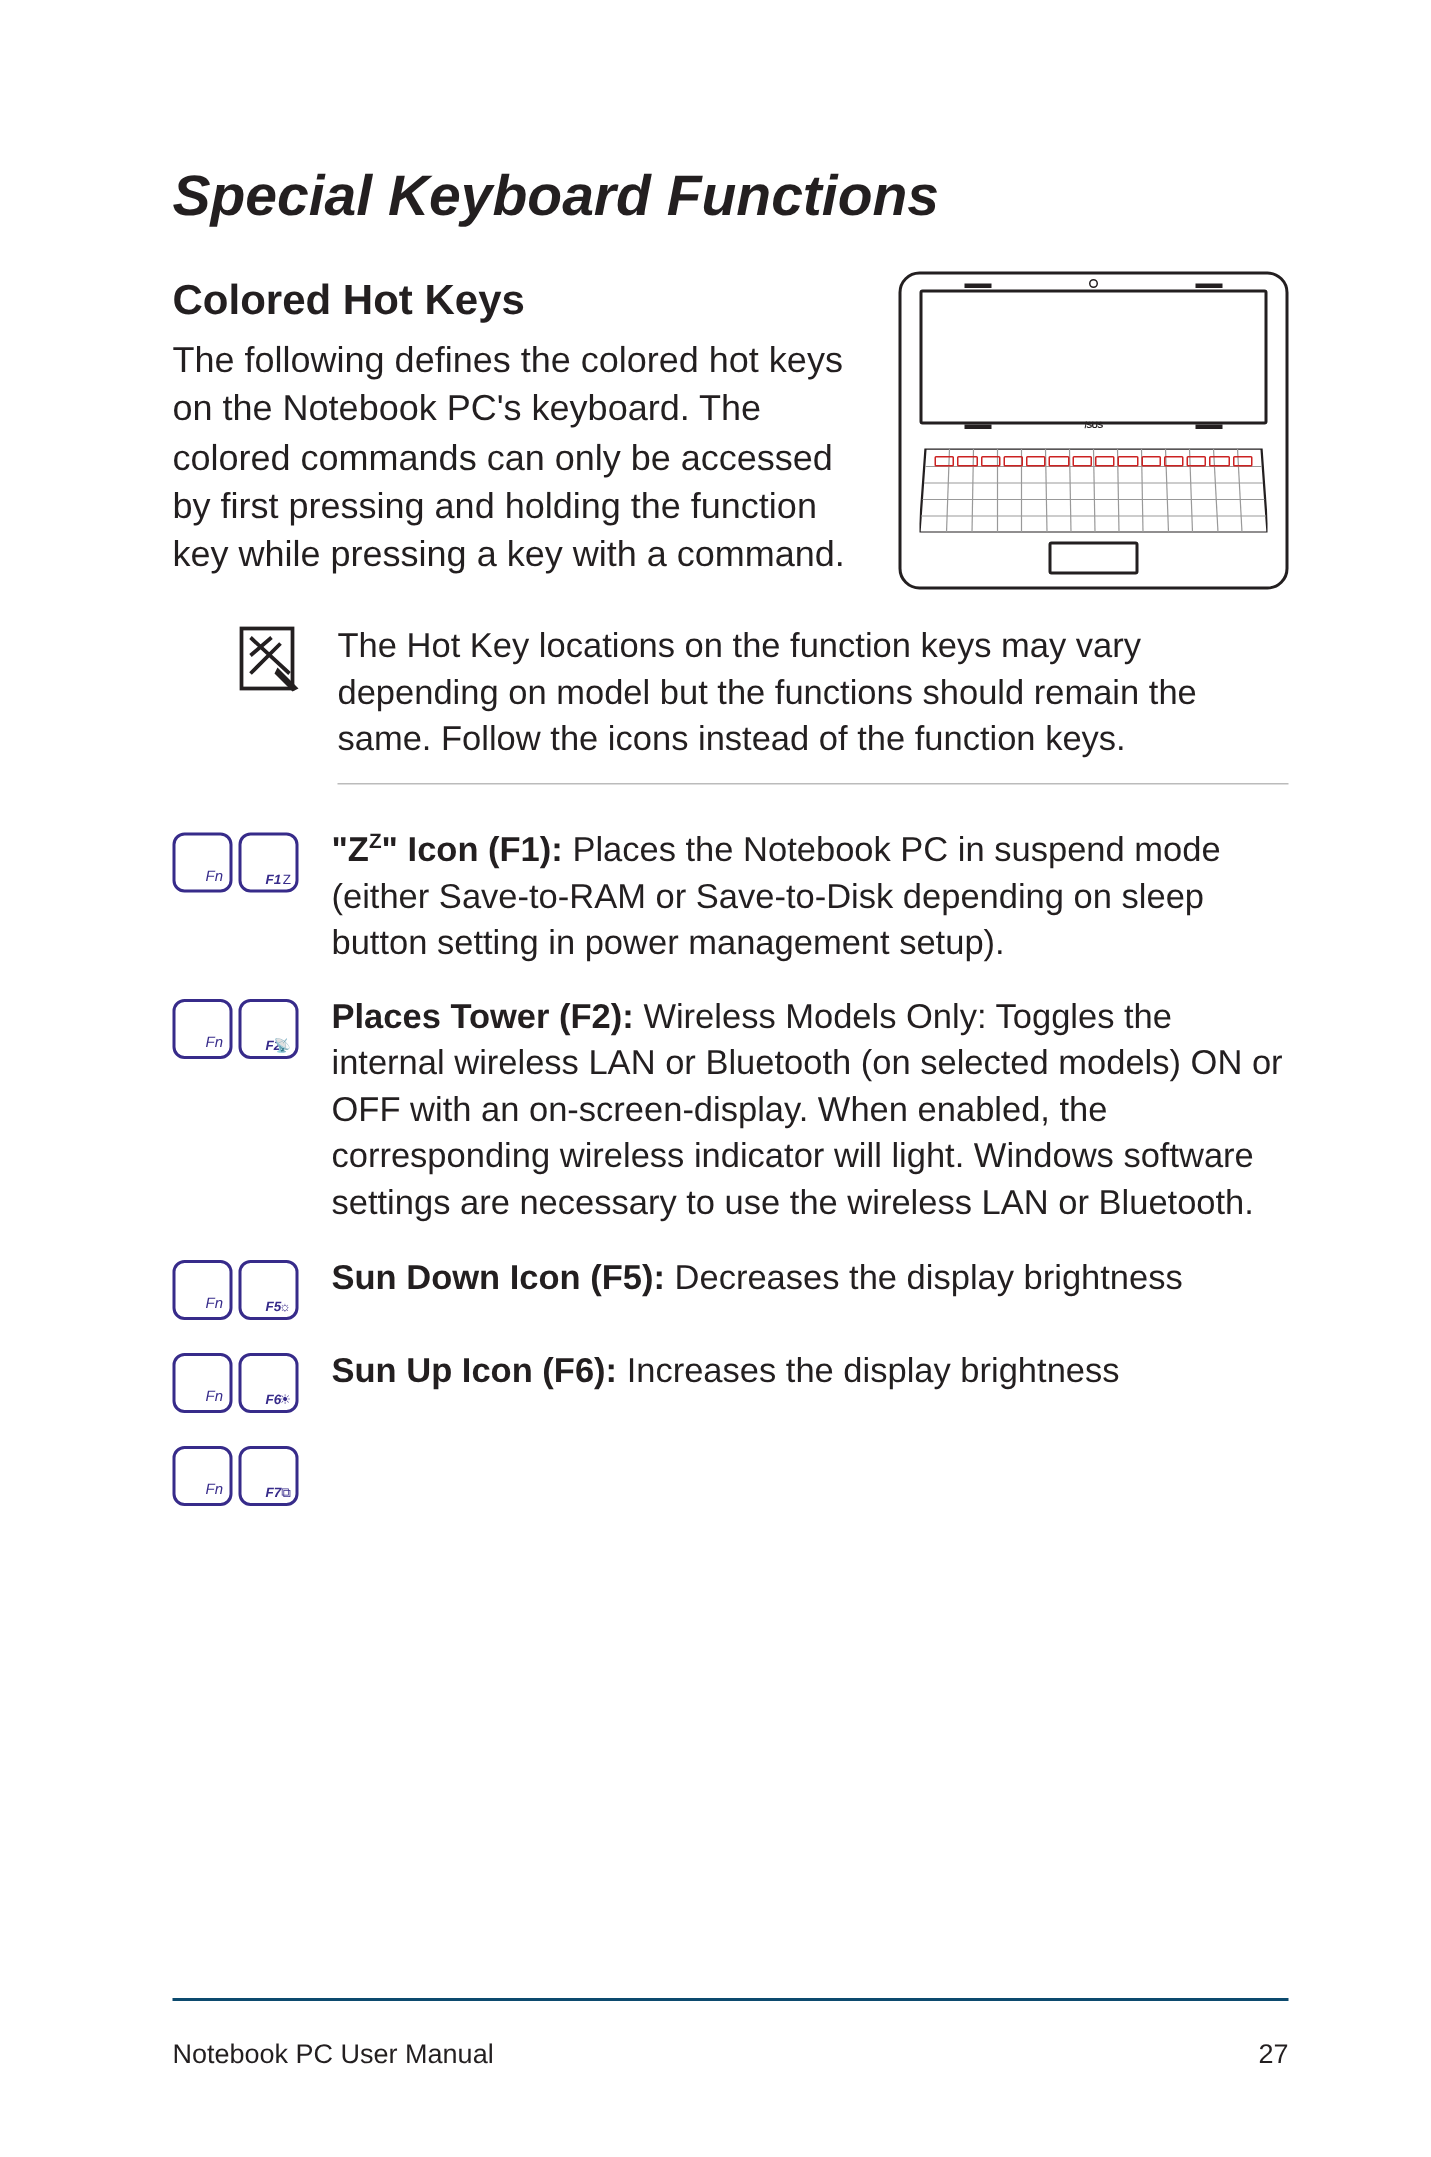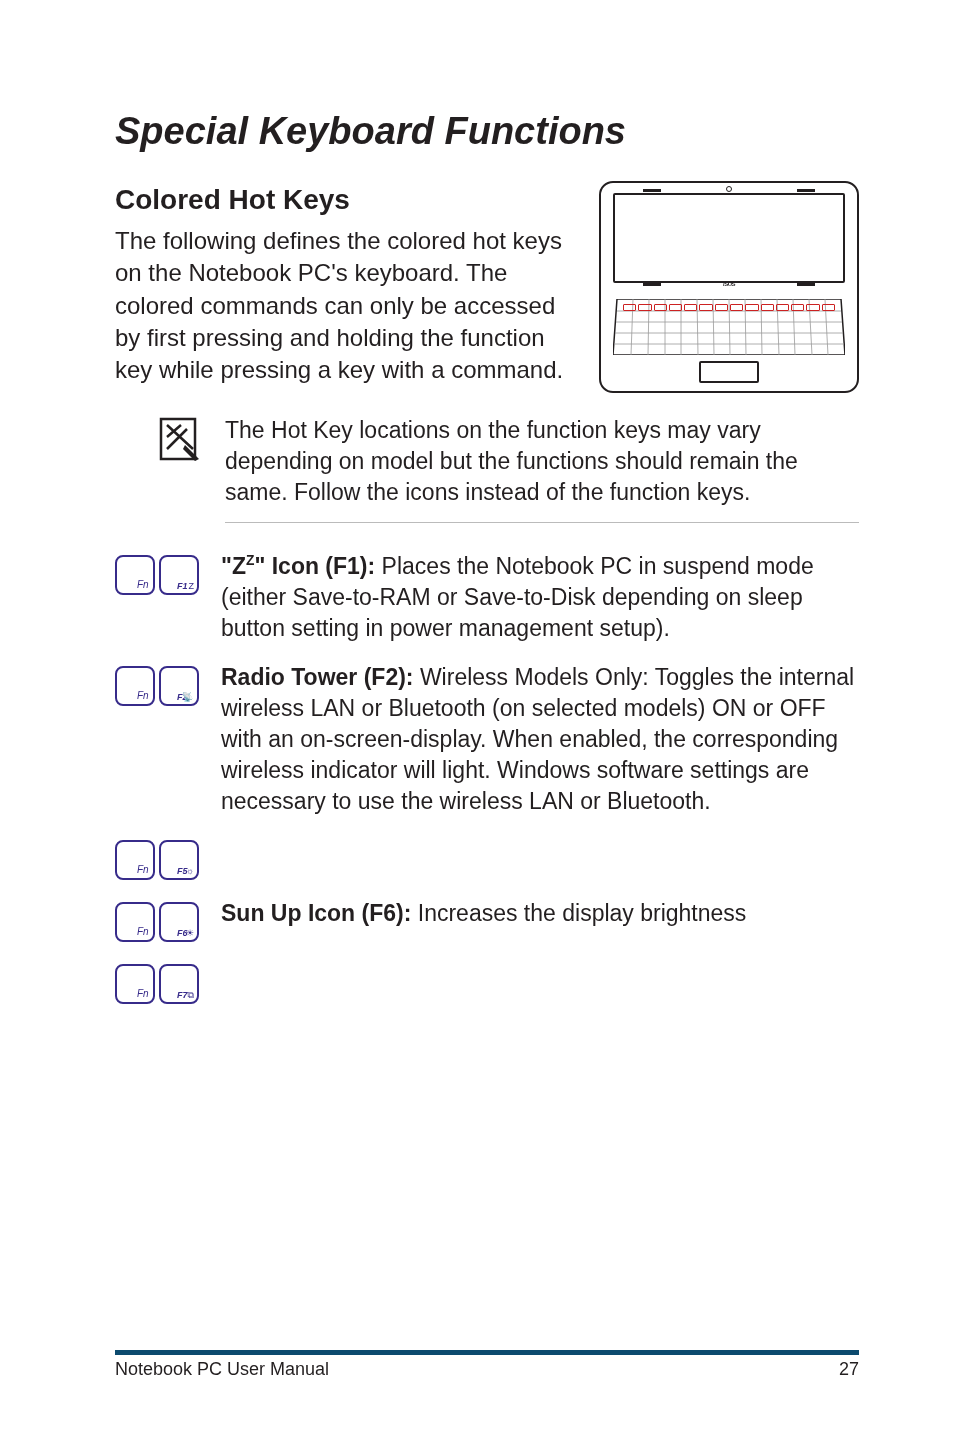--- a/index.html
+++ b/index.html
@@ -45,21 +45,21 @@
   .item { display:flex; gap:8px; margin-bottom:18px; align-items:flex-start; }
   .keypair { display:flex; gap:4px; flex-shrink:0; width:98px; padding-top:4px;}
   .key { width:40px; height:40px; border:2px solid #372b8a; border-radius:8px; display:flex; flex-direction:column; justify-content:flex-end; padding:2px 16px; position:relative;}
   .key .top { font-size:9px; font-style:italic; color:#372b8a; font-weight:700; line-height:1;}
   .key.fn .bot-fn { font-size:10px; color:#372b8a; font-style:italic; text-align:left; position:absolute; bottom:3px; left:4px;margin-left:16px;}
   .key .mini-icon { position:absolute; bottom:2px; right:3px; font-size:9px; color:#372b8a; line-height:1;}
   .item-text { font-size:23px; line-height:1.35; flex:1;}
   .item-text b { font-weight:700; }
   sup { font-size:0.6em; }
 
-  .footer { position:absolute; bottom:58px; left:115px; right:95px; border-top:5px solid #0c4a6e; padding-top:4px; display:flex; justify-content:space-between; font-size:18px; }
+  .footer { position:absolute; bottom:58px; left:115px; right:95px; border-top:2px solid #0c4a6e; padding-top:25px; display:flex; justify-content:space-between; font-size:18px; }
 </style>
 </head>
 <body>
 
 <h1>Special Keyboard Functions</h1>
 
 <div class="intro-row">
   <div class="intro-text">
     <h2>Colored Hot Keys</h2>
     <span>The following defines the colored hot keys on the Notebook PC's keyboard. The colored commands can only be accessed by first pressing and holding the function key while pressing a key with a command.</span>
@@ -154,33 +154,34 @@
 <div class="item">
   <div class="keypair">
     <div class="key fn">
         <span class="bot-fn">Fn</span>
       </div>
     <div class="key">
       <span class="top">F2</span>
       <span class="mini-icon">📡</span>
     </div>
   </div>
-  <div class="item-text"><b>Radio Tower (F2):</b><span> Wireless Models Only: Toggles the internal wireless LAN or Bluetooth (on selected models) ON or OFF with an on-screen-display. When enabled, the corresponding wireless indicator will light. Windows software settings are necessary to use the wireless LAN or Bluetooth.</span></div>
+  <div class="item-text"><b>Places Tower (F2):</b><span> Wireless Models Only: Toggles the internal wireless LAN or Bluetooth (on selected models) ON or OFF with an on-screen-display. When enabled, the corresponding wireless indicator will light. Windows software settings are necessary to use the wireless LAN or Bluetooth.</span></div>
 </div>
 
 <div class="item">
   <div class="keypair">
     <div class="key fn">
         <span class="bot-fn">Fn</span>
       </div>
     <div class="key">
       <span class="top">F5</span>
       <span class="mini-icon">☼</span>
     </div>
   </div>
+  <div class="item-text"><b>Sun Down Icon (F5):</b><span> Decreases the display brightness</span></div>
 </div>
 
 <div class="item">
   <div class="keypair">
     <div class="key fn">
         <span class="bot-fn">Fn</span>
       </div>
     <div class="key">
       <span class="top">F6</span>
       <span class="mini-icon">☀</span>

